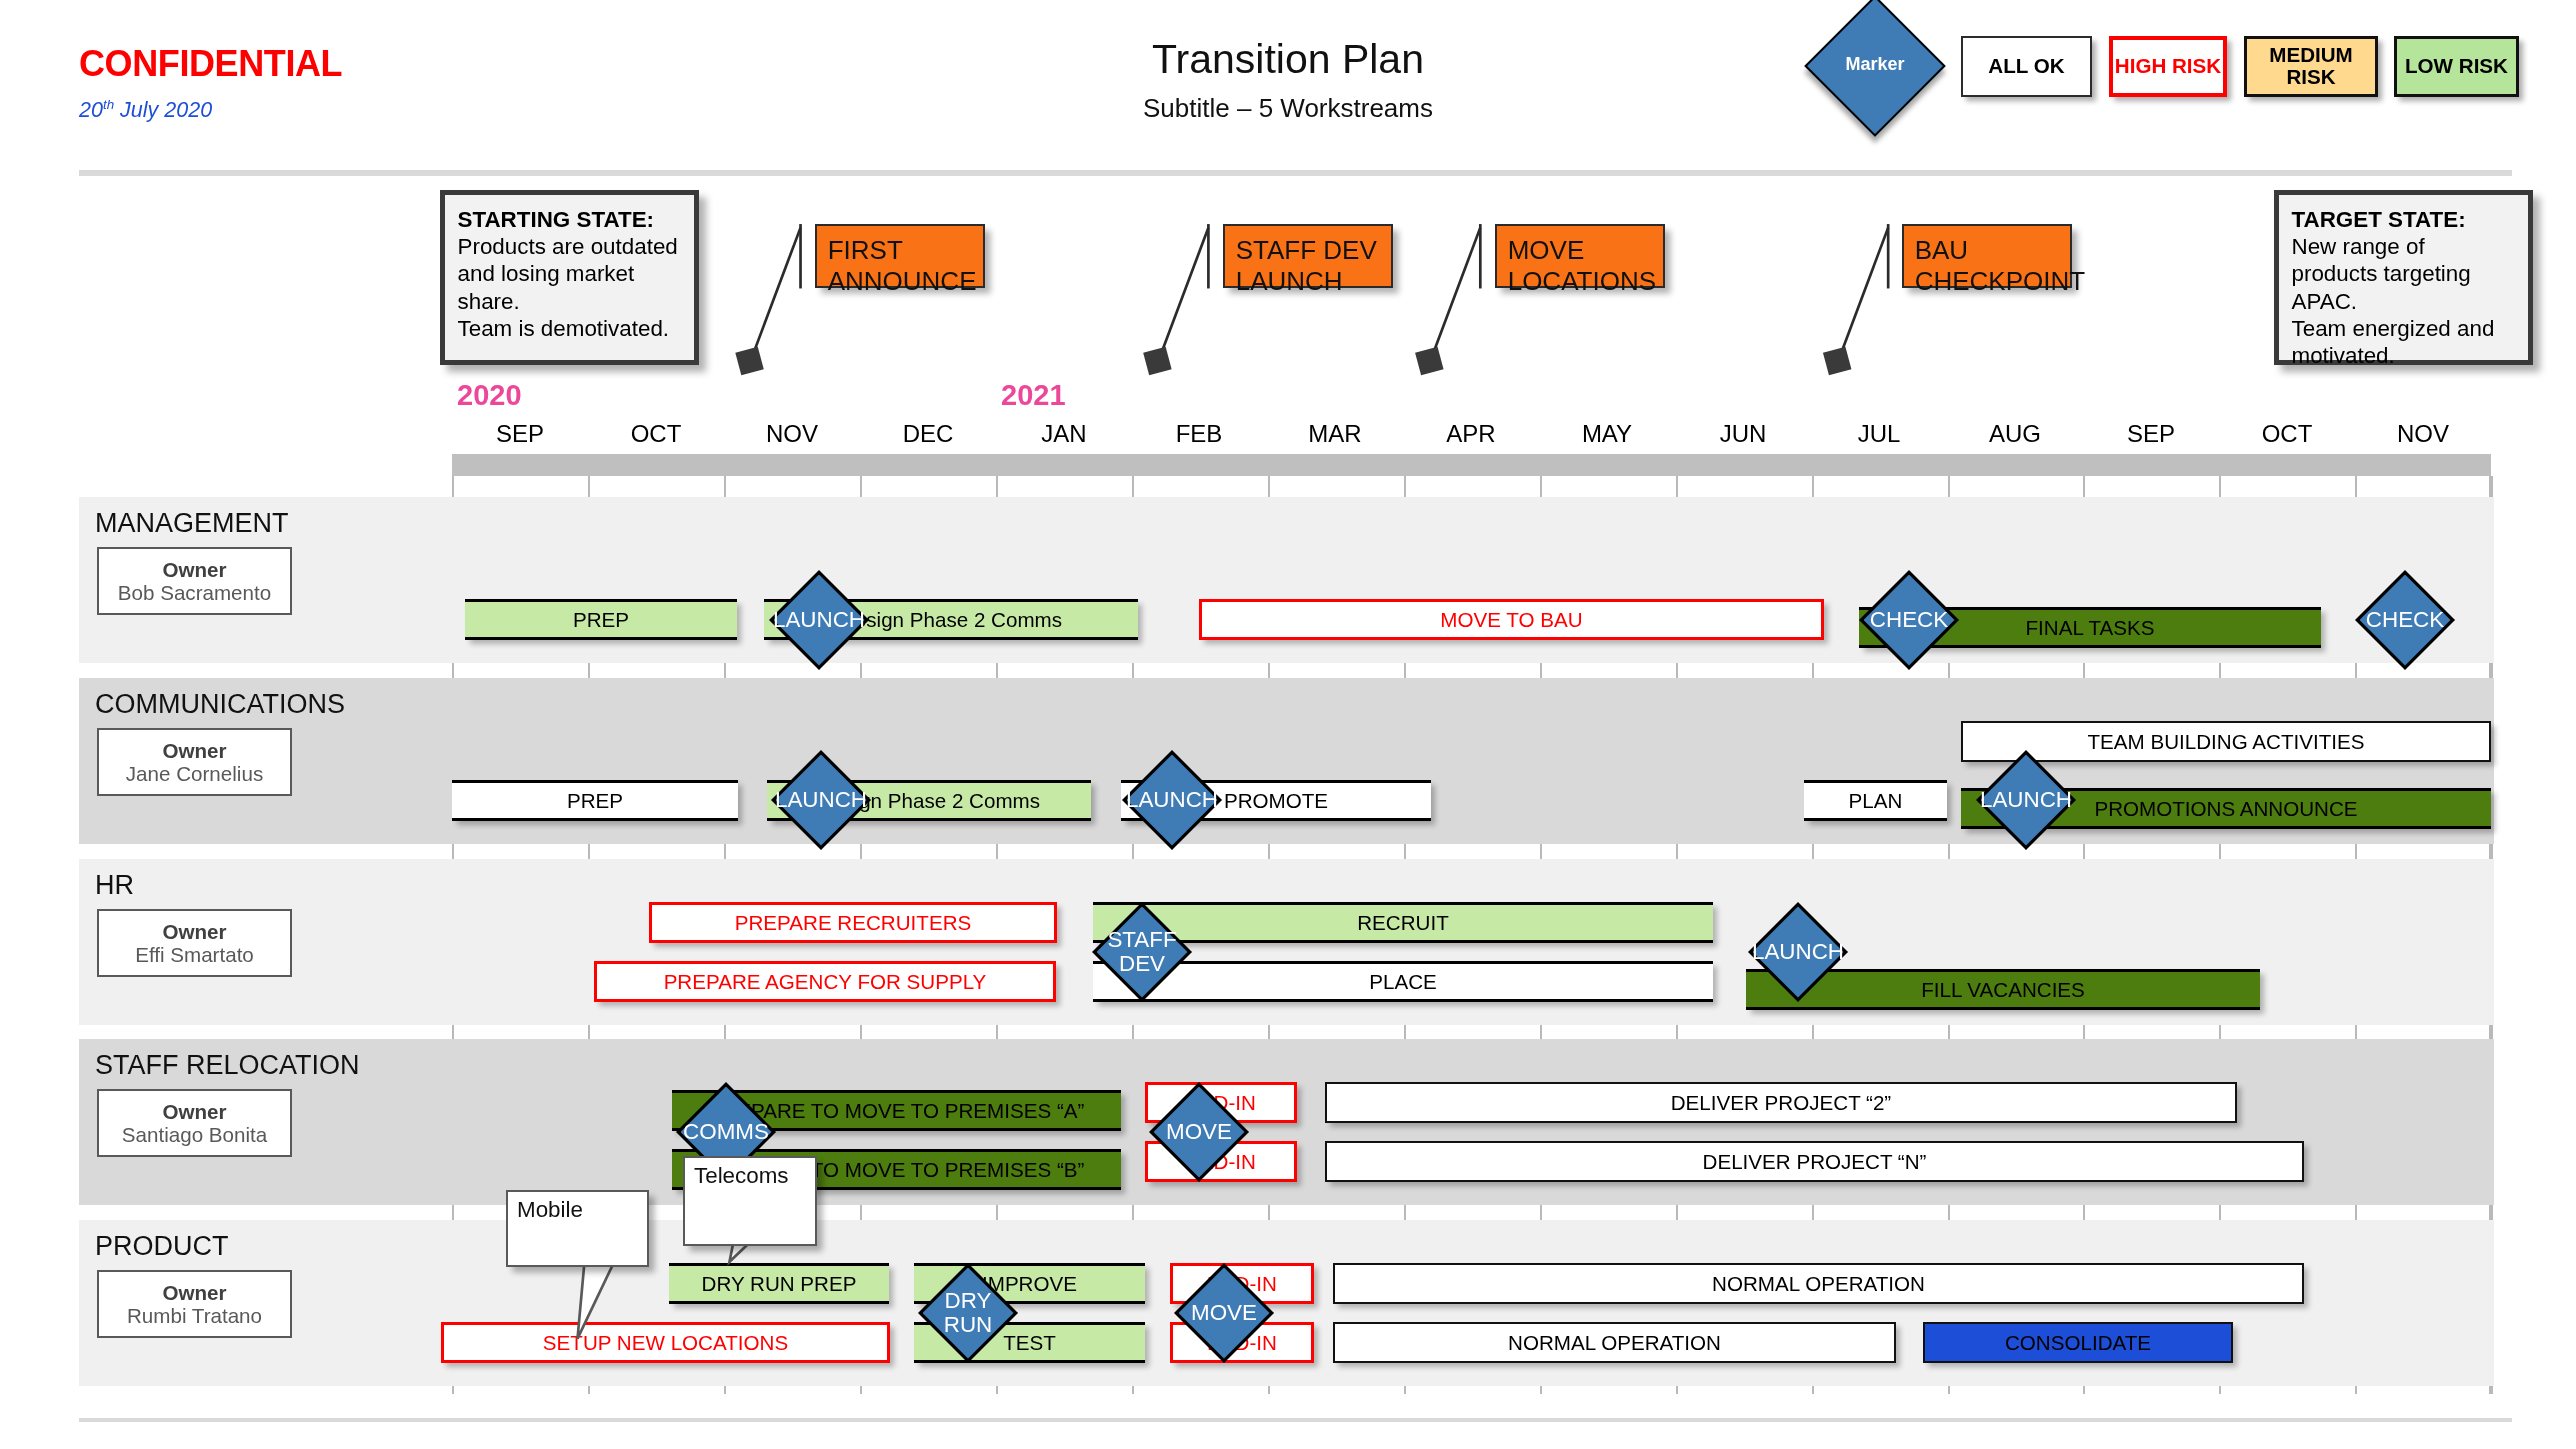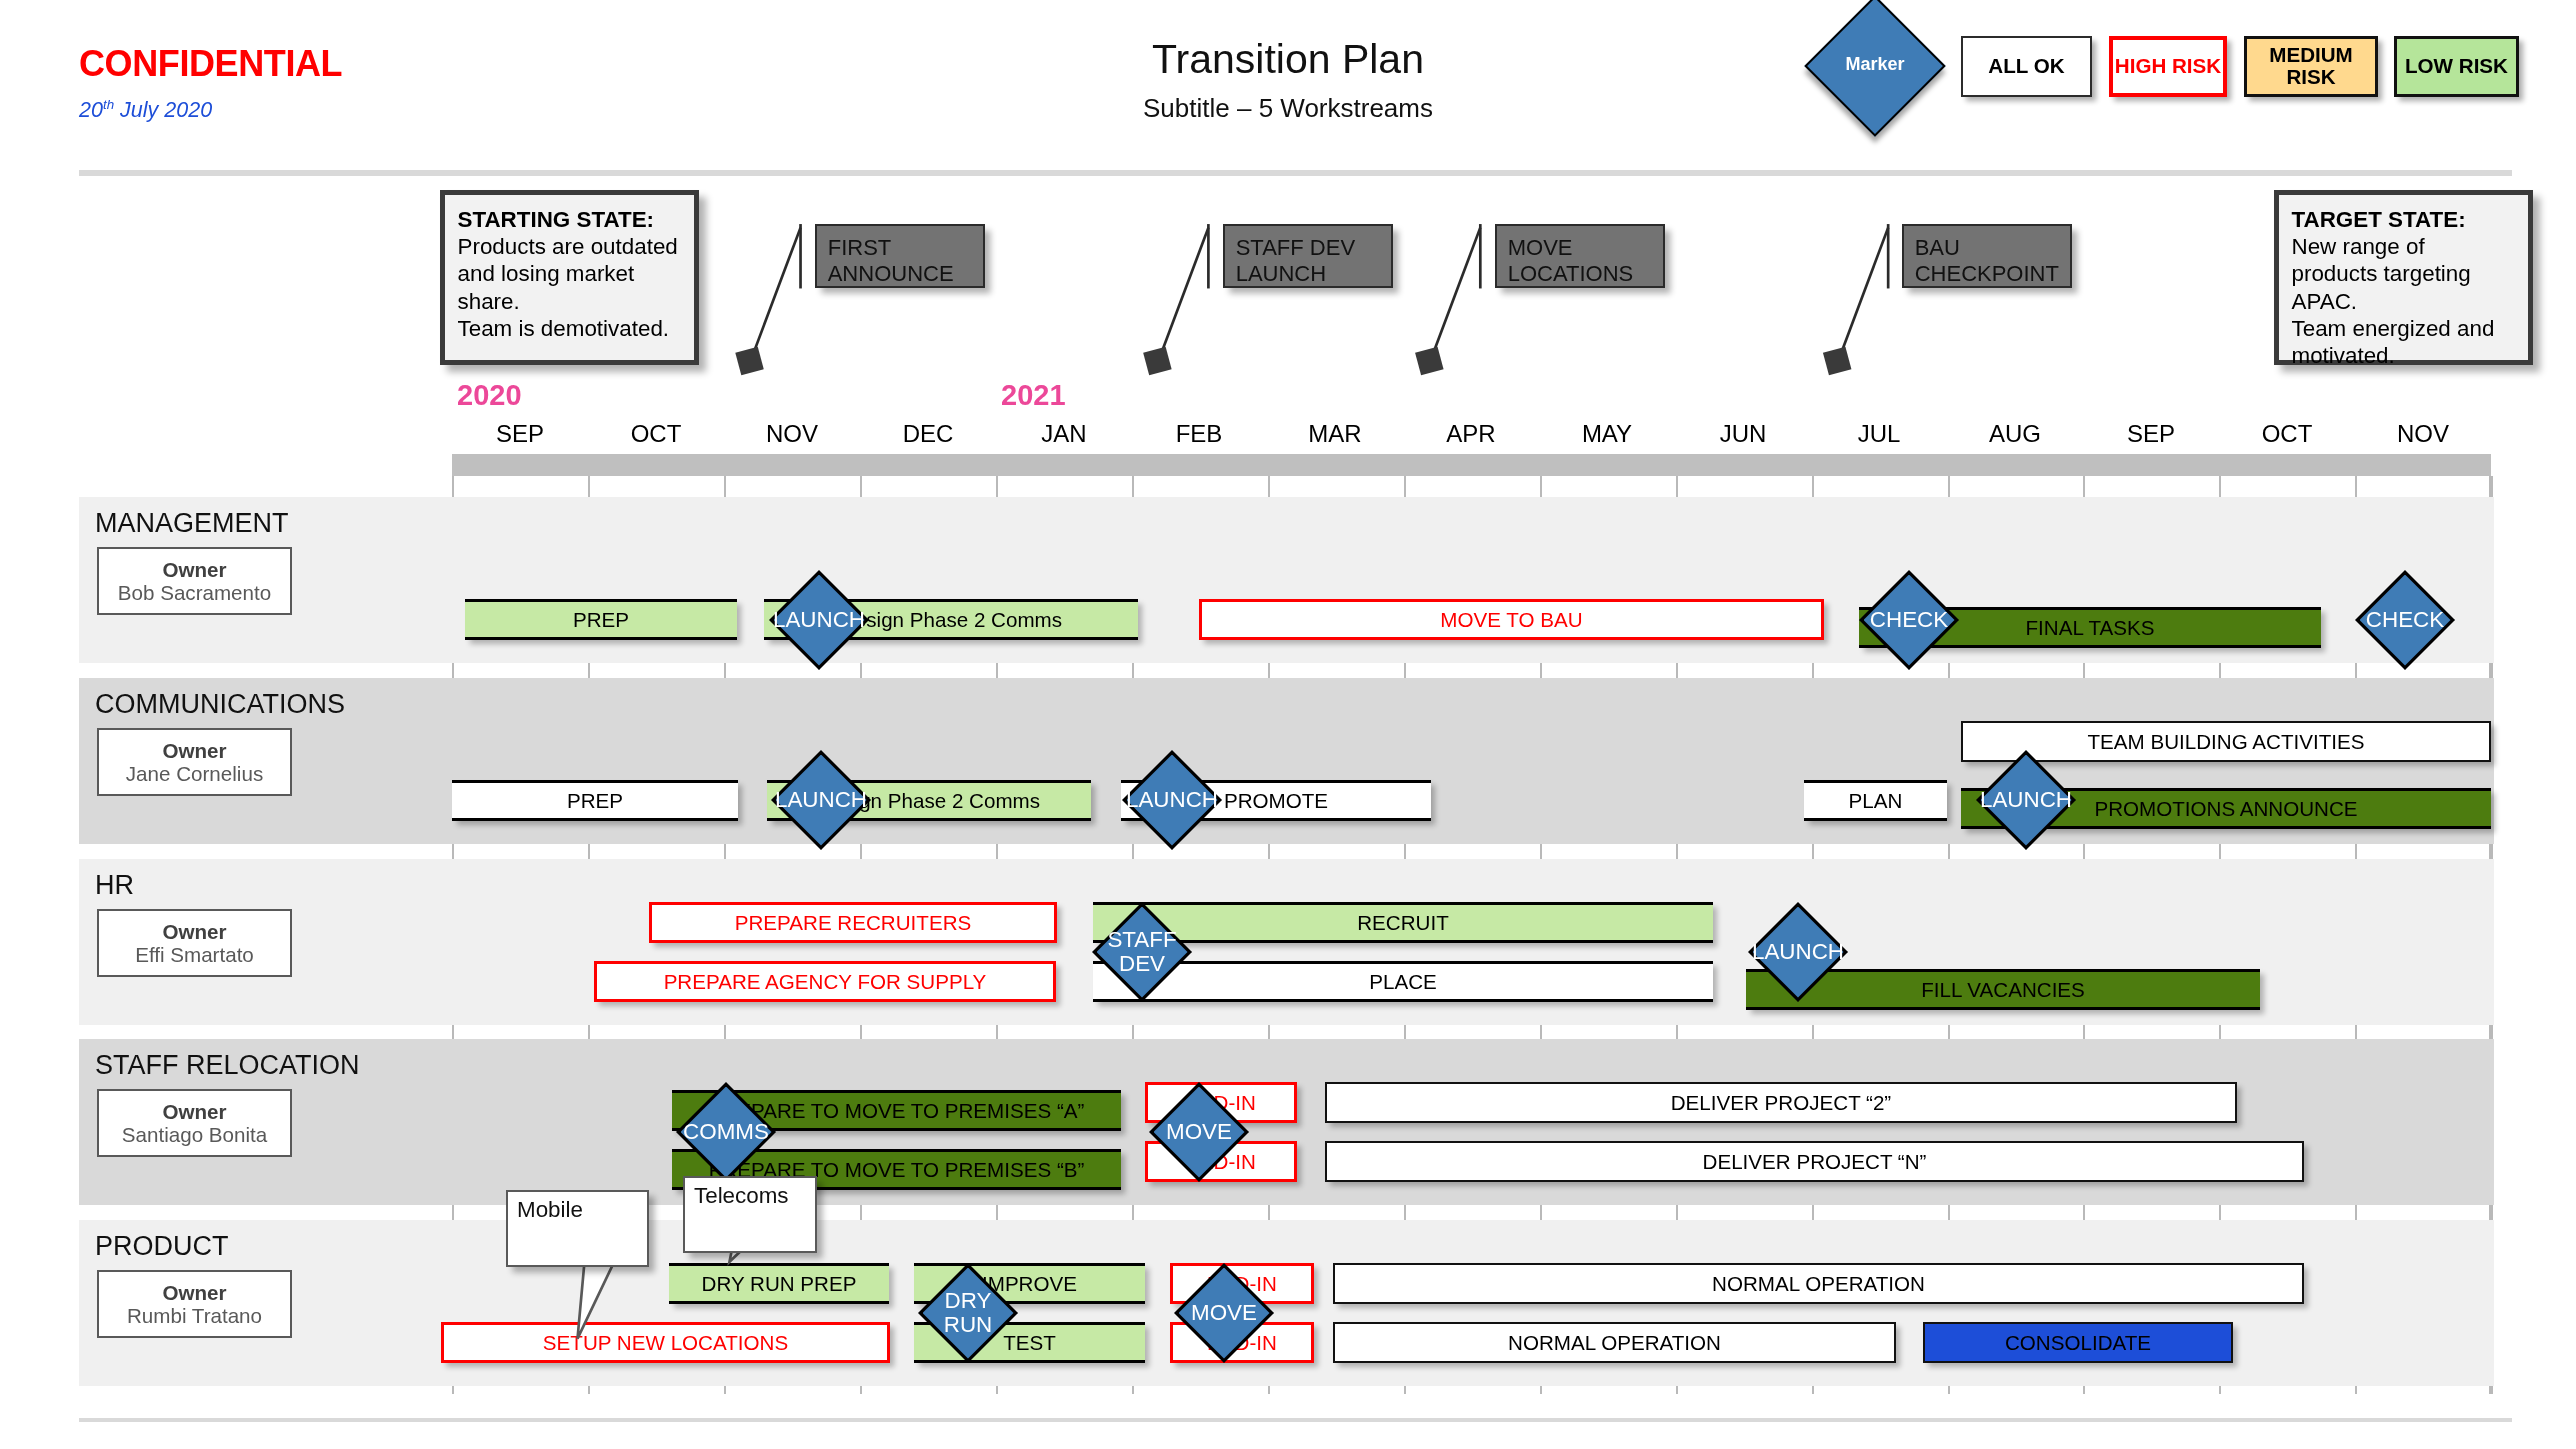--- a/index.html
+++ b/index.html
@@ -65,23 +65,23 @@
     box-shadow: 7.2px 7.2px 7.2px rgba(0,0,0,.3);
     padding: 10.7px 12.5px; font-size: 22.4px; line-height: 1.22; color: #000;
   }
   .state-box .hd { font-weight: 700; display:block; }
   #starting-state { left: 440px; top: 190px; width: 259px; height: 175px; }
   #target-state   { left: 2274px; top: 190px; width: 259px; height: 175px; }
 
   
   .ms { position: absolute; }
   .ms-box {
-    position: absolute; background: #737373; border: 2.7px solid #2b2b2b;
+    position: absolute; background: #f97316; border: 2.7px solid #2b2b2b;
     box-shadow: 6.3px 6.3px 6.3px rgba(0,0,0,.3);
-    font-size: 22px; line-height: 1.18; color:#111;
+    font-size: 26px; line-height: 1.18; color:#111;
     padding: 9px 10.7px; white-space: pre-line;
   }
   .ms-svg { position: absolute; left: 0; top: 0; overflow: visible; }
 
   
   .yearlabel { position: absolute; font-size: 29px; font-weight: 700; color:#ec4899; }
   .monthlabel {
     position: absolute; top: 420px; font-size: 24px; color:#000;
     text-align: center;
   }
@@ -404,21 +404,21 @@
       </div>
       <div class="dia" style="left: 1174px; top: 1263px; width: 100px; height: 100px;">
         <div class="dia-shape" style="clip-path: polygon(50% 0%, 100% 50%, 50% 100%, 0% 50%); border: none; background: rgb(0, 0, 0);"></div>
         <div style="position: absolute; left: 4.5px; top: 4.5px; width: 91px; height: 91px; background: rgb(63, 124, 182); clip-path: polygon(50% 0%, 100% 50%, 50% 100%, 0% 50%);"></div>
         <div class="dia-label">MOVE</div>
       </div>
       <div class="bubble" style="left: 683px; top: 1156px;">
         <svg width="286" height="233" style="left: 0px; top: 0px;" viewBox="0 0 320 260">
           <polygon points="60,78 94,78 52,118" fill="#ffffff" stroke="#595959" stroke-width="3"></polygon>
         </svg>
-        <div class="bubble-box" style="width: 134px; height: 77px; margin-top: 20px;">Telecoms</div>
+        <div class="bubble-box" style="width: 134px; height: 90px;">Telecoms</div>
       </div>
       <div class="bubble" style="left: 506px; top: 1190px;">
         <svg width="286" height="233" style="left: 0px; top: 0px;" viewBox="0 0 320 260">
           <polygon points="88,78 122,78 80,166" fill="#ffffff" stroke="#595959" stroke-width="3"></polygon>
         </svg>
         <div class="bubble-box" style="width: 143px; height: 77px;">Mobile</div>
       </div>
     </div>
 
   <div class="footer-rule"></div>

